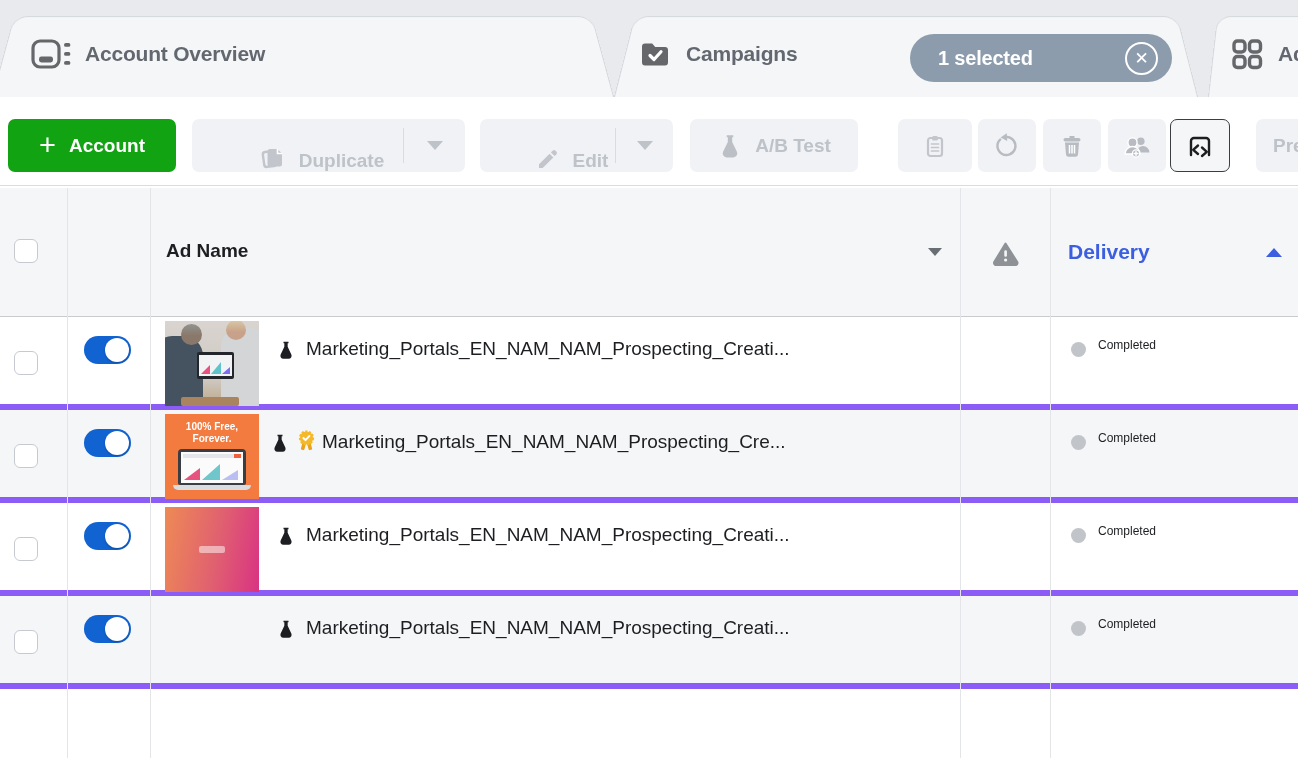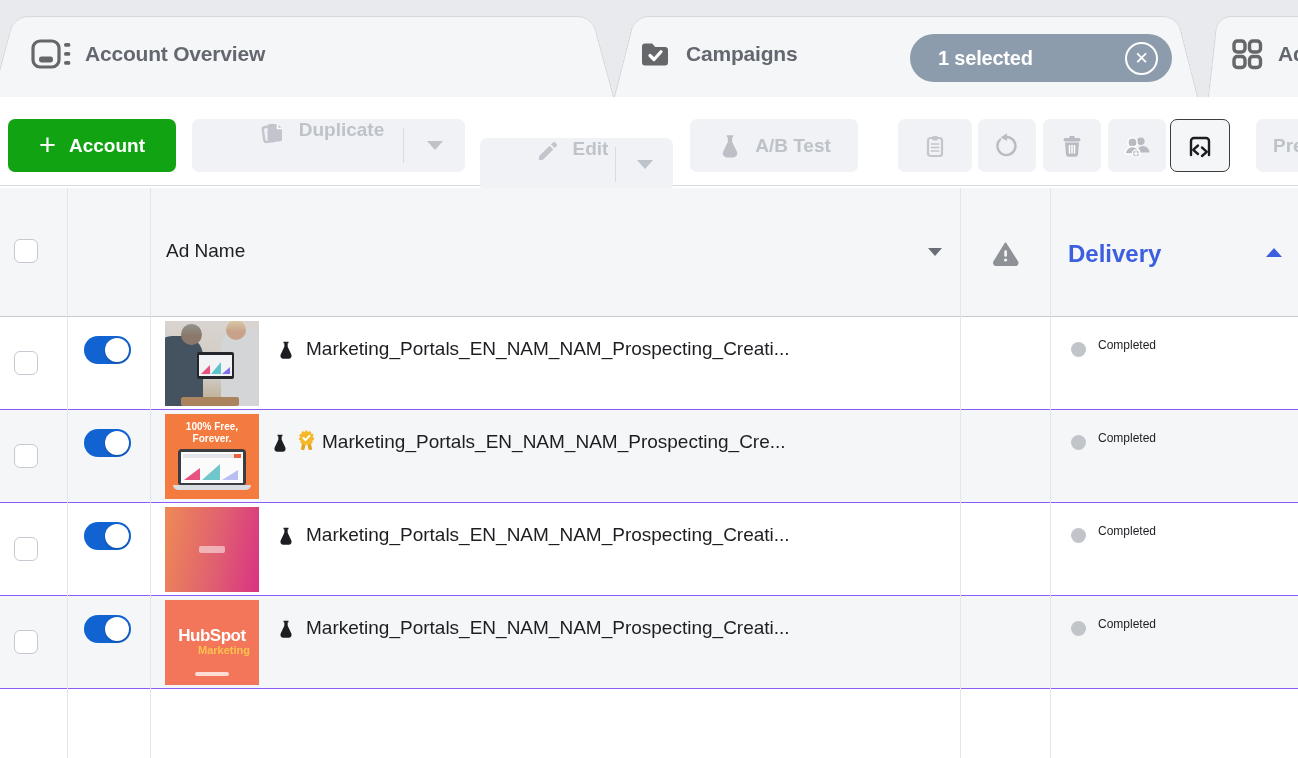--- a/index.html
+++ b/index.html
@@ -28,52 +28,52 @@
   .sel-close { margin-left:auto; width:33px; height:33px; border:2.5px solid #fff; border-radius:50%;
                color:#fff; font-size:17px; font-weight:700; display:flex; align-items:center; justify-content:center; }
 
   
   .toolbar { position:absolute; left:0; top:97px; width:1298px; height:89px; background:#fff; border-bottom:1px solid #dadce0; }
   .btn { position:absolute; top:22px; height:53px; border-radius:7px; background:#f0f2f5; display:flex;
          align-items:center; justify-content:center; color:#bec3c9; font-size:19px; font-weight:700; }
   .btn-create { left:8px; width:168px; background:#12a312; color:#fff; }
   .btn-create .plus { font-size:29px; font-weight:400; margin-right:13px; line-height:0; position:relative; top:-1px; }
   .split { display:flex; align-items:stretch; padding:0; }
-  .split .main { display:flex; align-items:flex-start; justify-content:center; flex:1 1 auto;padding-left:48px; }
+  .split .main { display:flex; align-items:flex-end; justify-content:center; flex:1 1 auto;padding-left:48px; }
   .split .sep { width:1px; background:#d8dbdf; margin:9px 0; }
   .split .caretbox { display:flex; align-items:center; justify-content:center; }
   .btn-duplicate { left:192px; width:273px; }
   .btn-duplicate .caretbox { width:61px; }
-  .btn-edit { left:480px; width:193px;margin-top:19px; }
+  .btn-edit { left:480px; width:193px; }
   .btn-edit .caretbox { width:57px; }
   .btn-ab { left:690px; width:168px; }
   .btn-icon { margin-right:12px; display:block; }
   .caret-down-gray { width:0; height:0; border-left:8px solid transparent; border-right:8px solid transparent; border-top:9px solid #bec3c9; }
   .btn-sm { width:58px; }
   .btn-clip { left:898px; width:74px; }
   .btn-refresh { left:978px; }
   .btn-trash { left:1043px; }
   .btn-people { left:1108px; }
   .btn-code { left:1170px; width:60px; background:#f5f6f7; border:1.5px solid #3a3d42; }
   .btn-preview { left:1256px; width:140px; justify-content:flex-start; padding-left:17px; }
 
   
   .thead { position:absolute; left:0; top:188px; width:1298px; height:129px; background:#f5f6f7; border-bottom:1px solid #c9cbcf; }
   .checkbox { width:24px; height:24px; background:#fff; border:1.5px solid #c6cad0; border-radius:6px; }
   .thead .checkbox { position:absolute; left:14px; top:51px; }
-  .col-adname-label { position:absolute; left:166px; top:52px; font-size:19px; font-weight:400; color:#1c1e21; }
+  .col-adname-label { position:absolute; left:166px; top:52px; font-size:19px; font-weight:700; color:#1c1e21; }
   .caret-sm-down { position:absolute; left:928px; top:60px; width:0; height:0;
                    border-left:7px solid transparent; border-right:7px solid transparent; border-top:8px solid #696e75; }
   .warn-wrap { position:absolute; left:992px; top:53px; }
-  .col-delivery-label { position:absolute; left:1068px; top:52px; font-size:24px; font-weight:700; color:#3b5fe0; }
+  .col-delivery-label { position:absolute; left:1068px; top:52px; font-size:21px; font-weight:700; color:#3b5fe0; }
   .caret-sm-up { position:absolute; left:1266px; top:60px; width:0; height:0;
                  border-left:8px solid transparent; border-right:8px solid transparent; border-bottom:9px solid #3b5fe0; }
 
   .rows { position:absolute; left:0; top:317px; width:1298px; }
-  .row { position:relative; width:1298px; height:93px; background:#fff; border-bottom:1px solid #8b5cf6; }
+  .row { position:relative; width:1298px; height:93px; background:#fff; border-bottom:6px solid #8b5cf6; }
   .row.alt { background:#f5f6f7; }
   .row .checkbox { position:absolute; left:14px; top:34px; }
   .toggle { position:absolute; left:84px; top:19px; width:47px; height:28px; border-radius:15px; background:#1163d2; }
   .toggle .knob { position:absolute; right:2px; top:2px; width:24px; height:24px; border-radius:50%; background:#fff;
                   box-shadow:0 1px 2px rgba(0,0,0,.25); }
   .thumb { position:absolute; left:165px; top:4px; width:94px; height:85px; overflow:hidden; }
   .flask-row { position:absolute; left:276px; top:22px; }
   .adname { position:absolute; left:306px; top:21px; font-size:19px; color:#1c1e21; white-space:nowrap; }
   .adname.with-badge { left:322px; }
   .badge-award { position:absolute; left:297px; top:20px; }
@@ -352,25 +352,20 @@
       <span class="adname">Marketing_Portals_EN_NAM_NAM_Prospecting_Creati...</span>
       <span class="dot"></span>
       <span class="delivery-val">Completed</span>
     </div>
 
     <div class="row alt">
       <div class="checkbox"></div>
       <div class="toggle">
           <div class="knob"></div>
         </div>
-      <div class="thumb thumb-hubspot">
-        <div class="brand">HubSpot</div>
-        <div class="sub">Marketing</div>
-        <div class="tiny"></div>
-      </div>
       <svg class="flask-row" width="20" height="22" viewBox="0 0 24 24">
         <path d="M9 2 h6 v2 h-1 v4.2 l4.4 9.2 A3.6 3.6 0 0 1 15.1 22.5 H8.9 A3.6 3.6 0 0 1 5.6 17.4 L10 8.2 V4 H9 Z" fill="#1c1e21"></path>
       </svg>
       <span class="adname">Marketing_Portals_EN_NAM_NAM_Prospecting_Creati...</span>
       <span class="dot"></span>
       <span class="delivery-val">Completed</span>
     </div>
   </div>
 
   <div class="tfoot">

